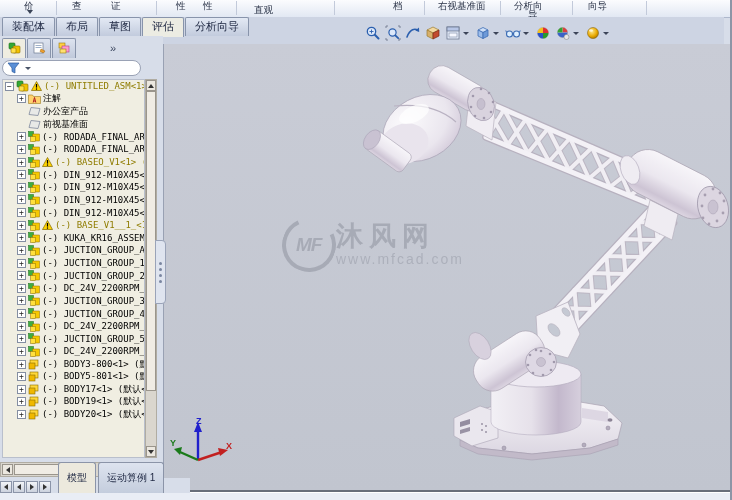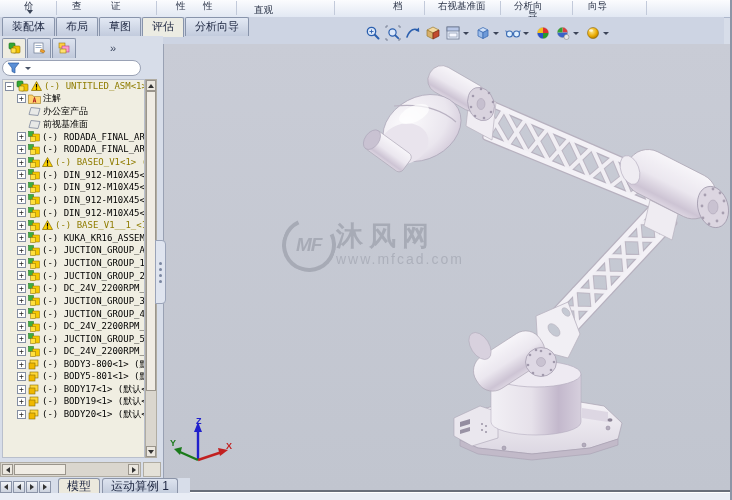--- a/index.html
+++ b/index.html
@@ -58,21 +58,21 @@
   #splitter{position:absolute;left:155px;top:240px;width:9px;height:62px;background:#dfe4ef;border:1px solid #9aa3b8;border-radius:0 4px 4px 0;z-index:20;display:flex;flex-direction:column;align-items:center;justify-content:center;gap:3px;}
   #splitter i{width:3px;height:3px;background:#7a86a0;border-radius:50%;}
   #hscroll{position:absolute;left:0;top:426px;width:141px;height:15px;background:#dad6ce;border:1px solid #b0aca2;box-sizing:border-box;}
   .hbtn{position:absolute;top:1px;width:11px;height:11px;background:#ece8e0;border:1px solid #9a958c;box-sizing:border-box;display:flex;align-items:center;justify-content:center;}
   #hthumb{position:absolute;left:13px;top:1px;width:52px;height:11px;background:#f0ece4;border:1px solid #9a958c;box-sizing:border-box;}
   #hcorner{position:absolute;left:143px;top:426px;width:18px;height:15px;background:#e4e1d8;border:1px solid #b0aca2;box-sizing:border-box;}
   
   #motionbar{position:absolute;left:0;top:478px;width:190px;height:15px;background:#d7dde9;display:flex;align-items:flex-end;z-index:25;}
   .mnav{width:12px;height:12px;background:linear-gradient(#f2f4f8,#ccd2de);border:1px solid #8b94a8;box-sizing:border-box;margin-right:1px;display:flex;align-items:center;justify-content:center;}
   #mtabs{display:flex;margin-left:6px;}
-  .mtab{height:14px;line-height:14px;font-size:12px;padding:0 8px;border:1px solid #8b94a8;border-bottom:none;border-radius:3px 3px 0 0;background:linear-gradient(#dde3ef,#c4cddd);color:#1c2540;margin-right:2px;white-space:nowrap;}
+  .mtab{height:14px;line-height:14px;font-size:10px;padding:8px 8px;border:1px solid #8b94a8;border-bottom:none;border-radius:3px 3px 0 0;background:linear-gradient(#dde3ef,#c4cddd);color:#1c2540;margin-right:2px;white-space:nowrap;}
   .mtab.active{background:#ece9dd;}
 </style>
 </head>
 <body>
 
 <div id="app">
 
   <div id="ribbon">
     <div id="ribbon-caret"></div>
   <span class="rfrag" style="left: 24px; top: 0px;">价</span>

